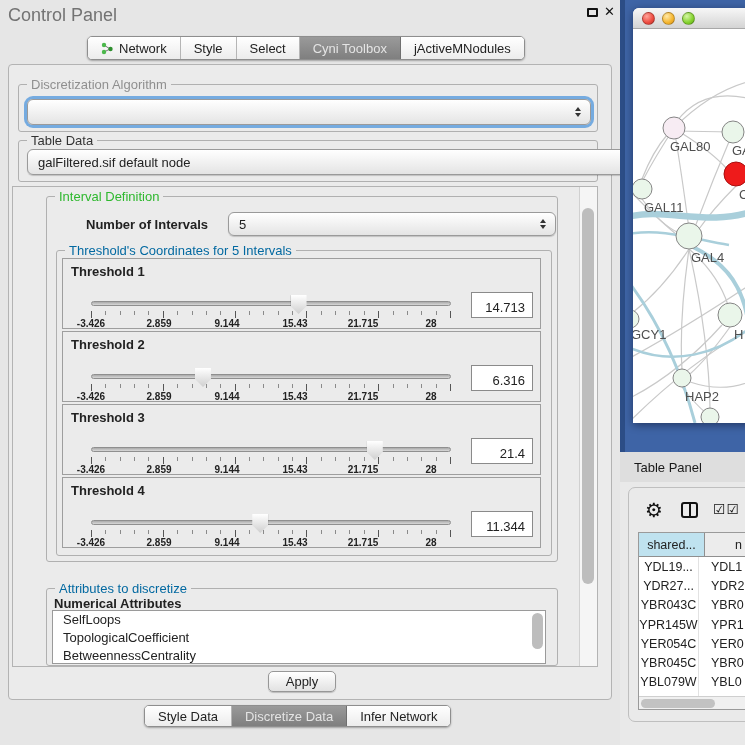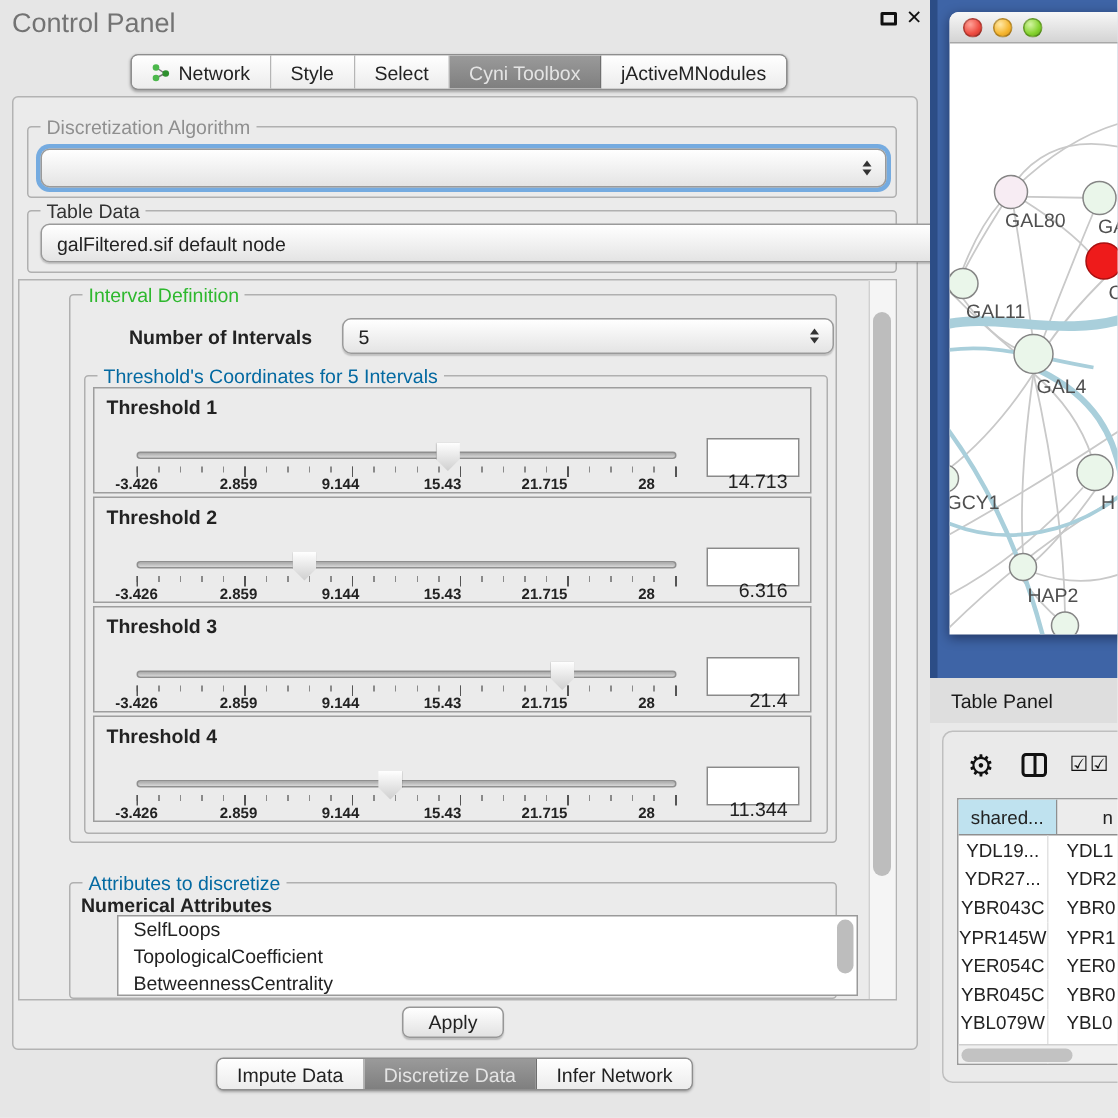--- a/index.html
+++ b/index.html
@@ -69,25 +69,25 @@
             clip-path:polygon(0 0,100% 0,100% 58%,50% 100%,0 58%);
             filter:drop-shadow(0 0 1px rgba(0,0,0,.65)); }
   .ticks-minor { position:absolute; left:28px; top:52px; width:361px; height:4px;
                  background-image:repeating-linear-gradient(to right,#8a8a8a 0 1px,transparent 1px 14.36px); }
   .ticks-major { position:absolute; left:28px; top:52px; width:361px; height:7px;
                  background-image:repeating-linear-gradient(to right,#555 0 1px,transparent 1px 71.8px); }
   .scale { position:absolute; left:28px; top:59px; width:340px; height:11px; }
   .scale span { position:absolute; transform:translateX(-50%); font-size:10px;
                 font-weight:bold; color:#222; white-space:nowrap; }
   .valbox { position:absolute; left:408px; top:33px; width:62px; height:26px; background:#fff;
-            border:1px solid #8a8a8a; font-size:13px; text-align:right; padding:20px 7px 0 0; }
+            border:1px solid #8a8a8a; font-size:13px; text-align:right; padding:7px 7px 0 0; }
 
   
   #attr-list { left:52px; top:610px; width:494px; height:54px; background:#fff;
-               border:1px solid #9a9a9a; overflow:hidden;margin-left:26px; }
+               border:1px solid #9a9a9a; overflow:hidden; }
   .attr-item { height:18px; line-height:18px; padding-left:10px; font-size:13px; white-space:nowrap; }
   #attr-scroll { position:absolute; right:2px; top:2px; width:11px; height:36px;
                  background:#bdbdbd; border-radius:6px; }
 
   .push-btn { position:absolute; display:flex; align-items:center; justify-content:center;
               background:linear-gradient(#ffffff,#e2e2e2); border:1px solid #979797;
               border-radius:5px; font-size:13px; box-shadow:0 1px 1px rgba(0,0,0,.2); }
 
   
   #desktop-blue { left:620px; top:0; width:125px; height:452px; background:#3e64a6; }
@@ -293,21 +293,21 @@
     <div class="attr-item">TopologicalCoefficient</div>
     <div class="attr-item">BetweennessCentrality</div>
     <div id="attr-scroll"></div>
   </div>
 
   <div class="push-btn" style="left:268px; top:671px; width:68px; height:21px;">Apply</div>
 
   <div class="abs" style="left:144px; top:705px;">
     <div class="seg-group" style="height:22px;">
       <div class="seg">
-          <span>Impute Data</span>
+          <span>Style Data</span>
         </div>
       <div class="seg selected">
           <span>Discretize Data</span>
         </div>
       <div class="seg">
           <span>Infer Network</span>
         </div>
     </div>
   </div>
 </div>

